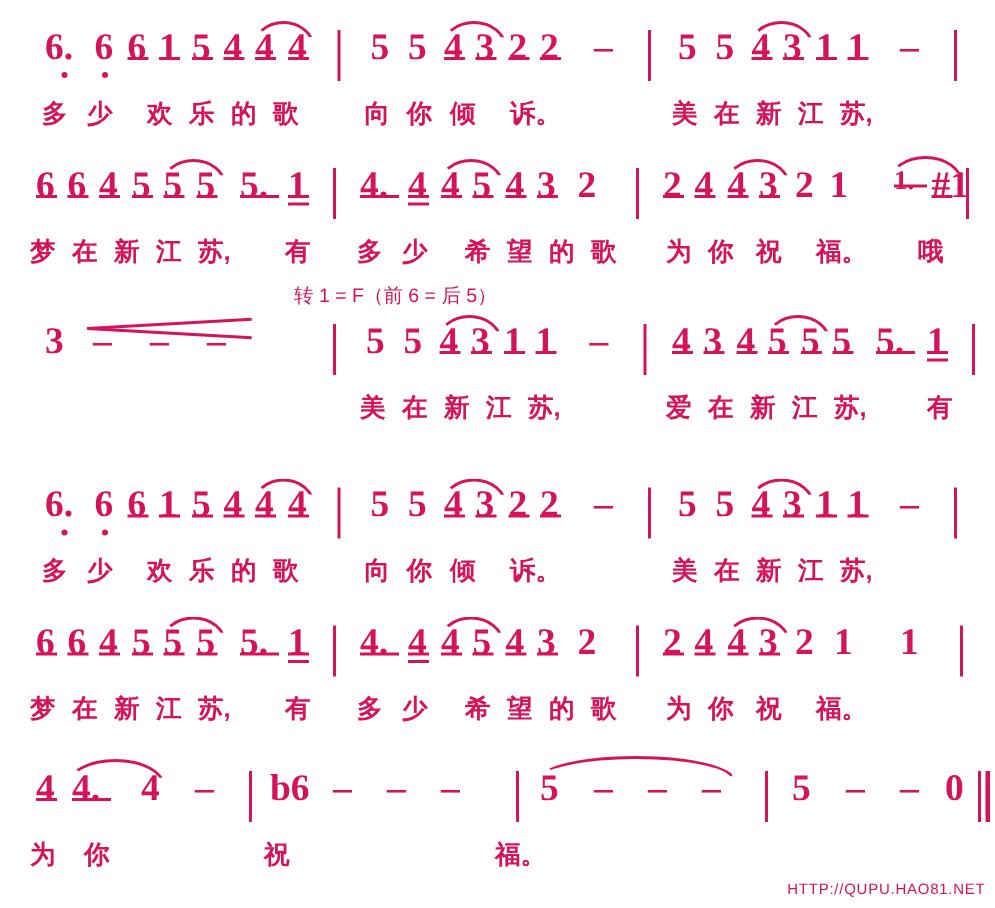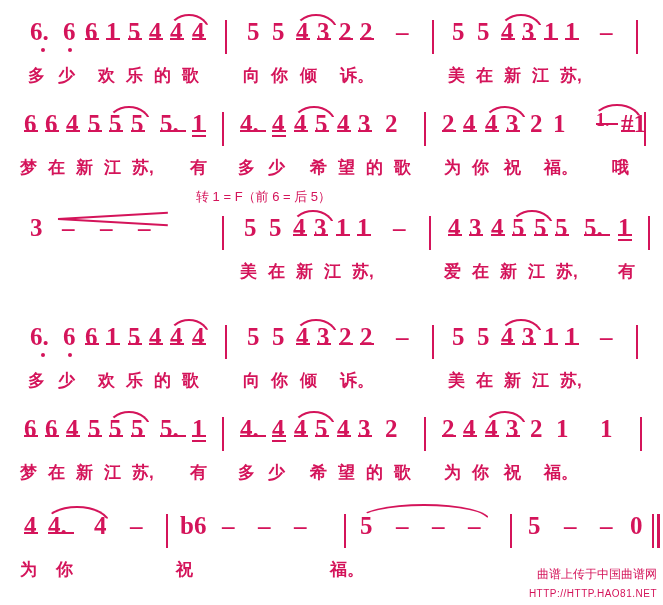--- a/index.html
+++ b/index.html
@@ -415,16 +415,15 @@
       <span class="dbar" style="left:652px;"></span>
     </div>
     <div class="lyrics">
       <span class="ly" style="left:20px;">为</span>
       <span class="ly" style="left:56px;">你</span>
       <span class="ly" style="left:176px;">祝</span>
       <span class="ly" style="left:330px;">福。</span>
     </div>
   </div>
 
-  <div class="credit l1">曲谱上传于中国曲谱网</div>
-  <div class="credit l2">HTTP://HTTP.HAO81.NET</div>
+  <div class="credit l2">HTTP://QUPU.HAO81.NET</div>
 
 </div>
 
 </body></html>

